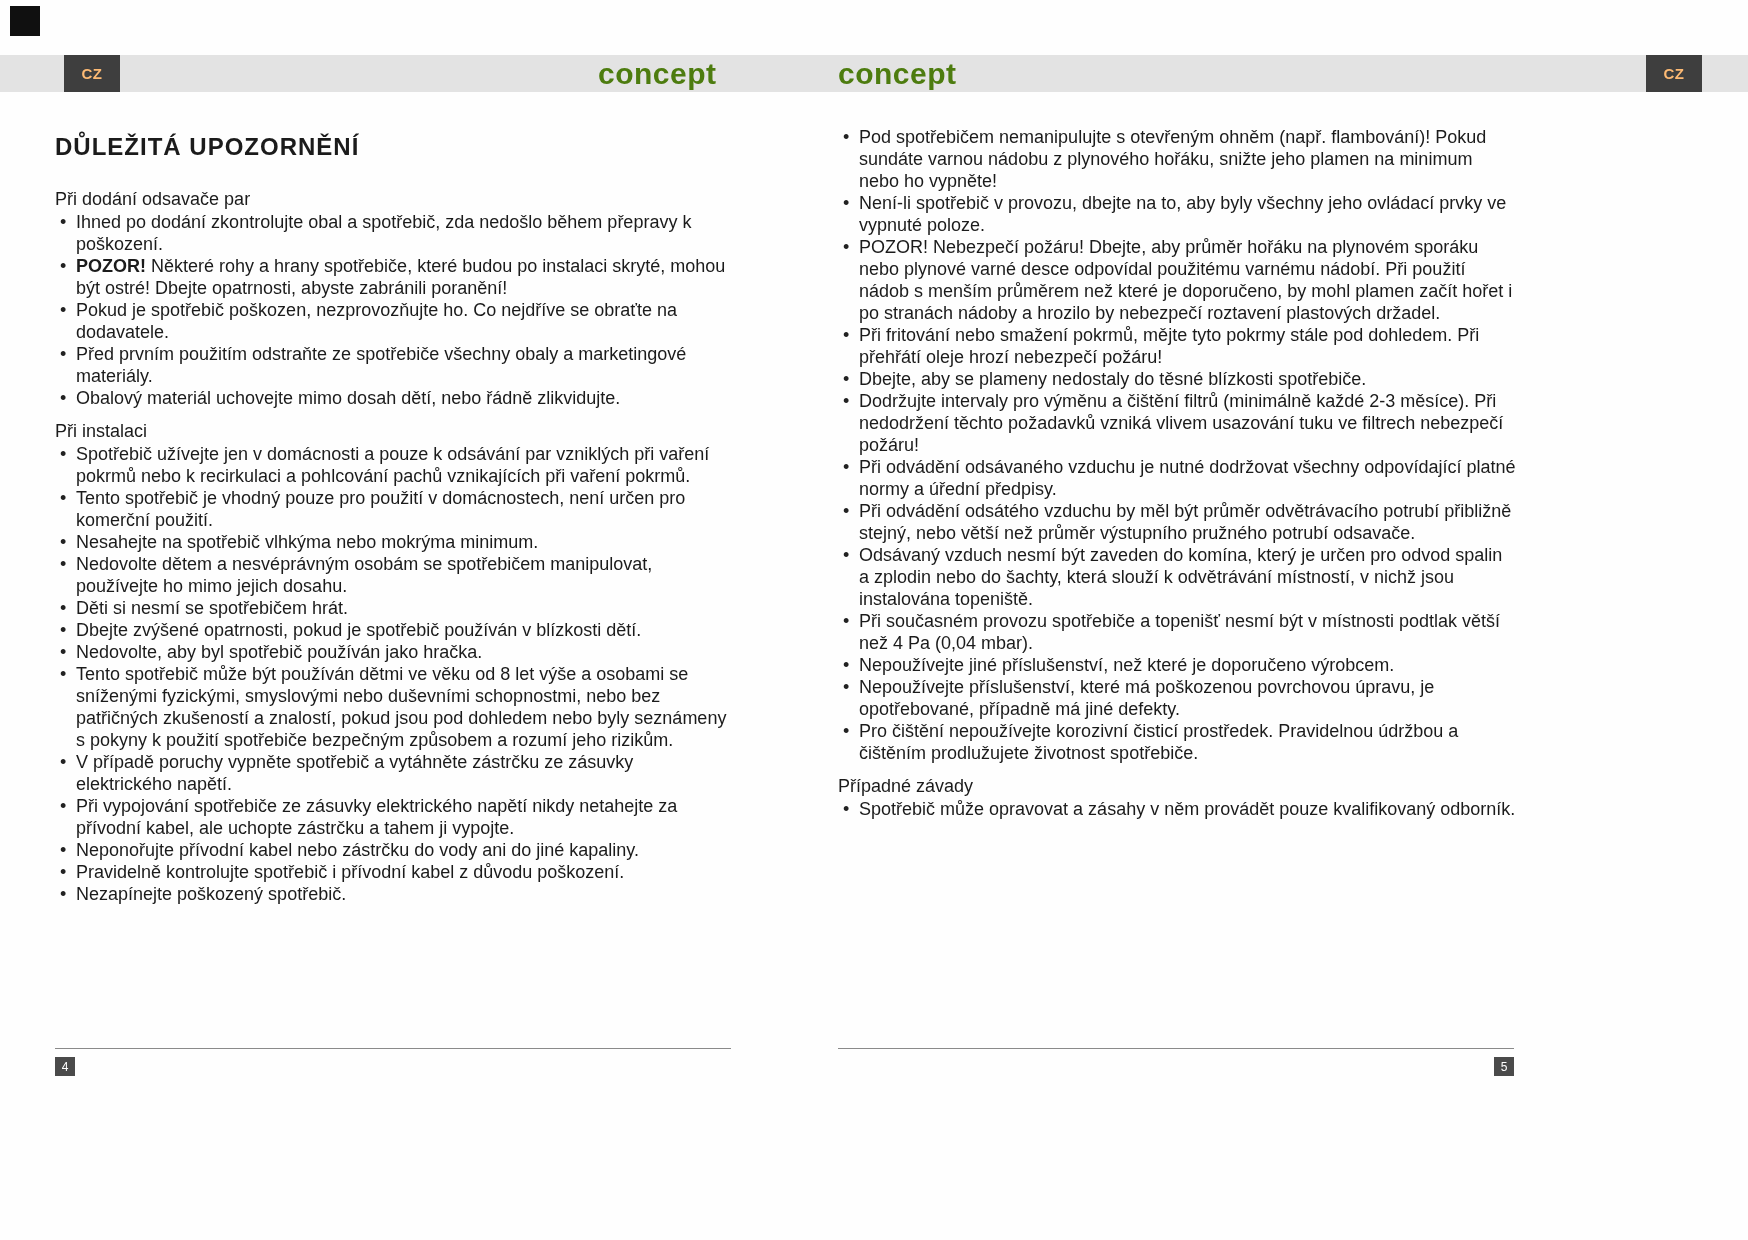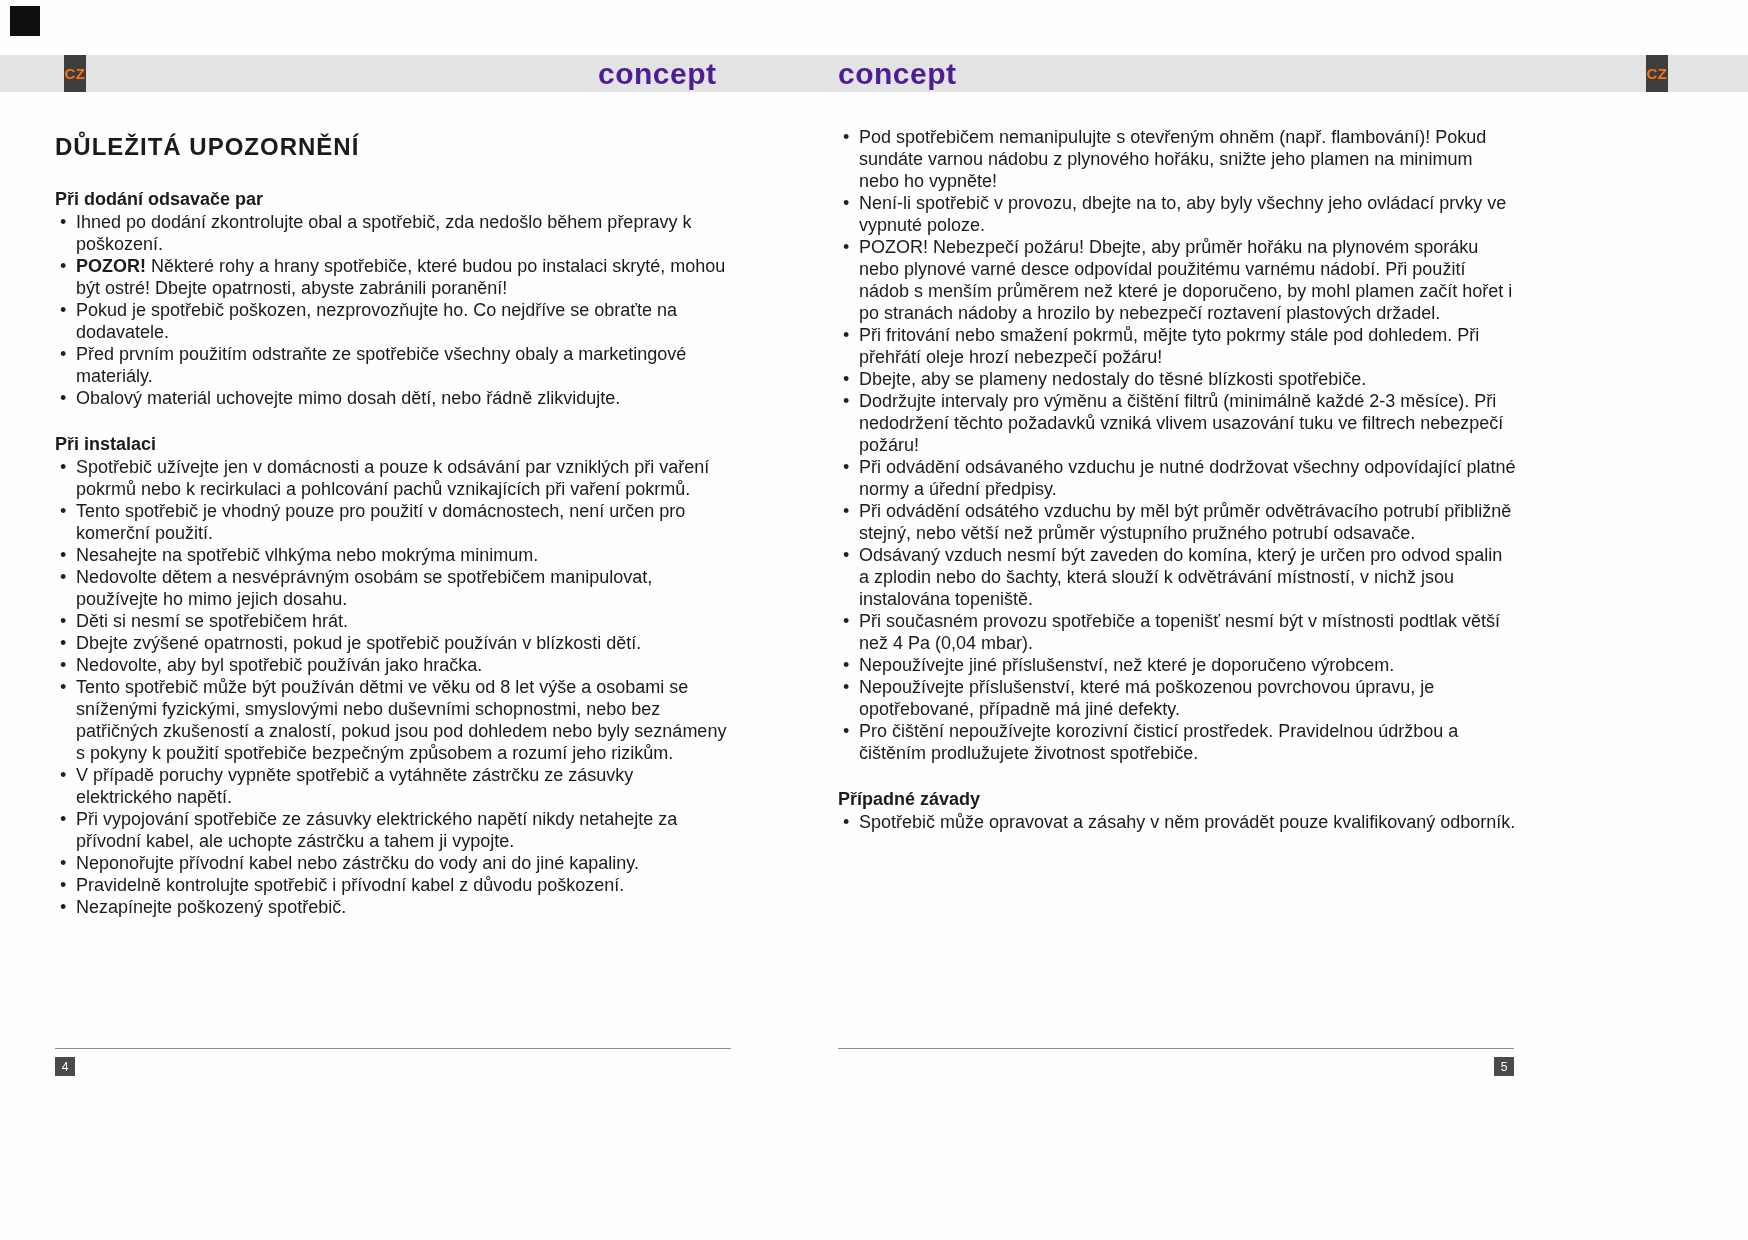--- a/index.html
+++ b/index.html
@@ -20,37 +20,37 @@
   }
   .header-band {
     position: absolute;
     left: 0; top: 55px;
     width: 1748px; height: 37px;
     background: #e3e3e3;
   }
   .cz-box {
     position: absolute;
     top: 0;
-    width: 22px; height: 37px;
+    width: 56px; height: 37px;
     background: #3e3e3e;
-    color: #f97316;
+    color: #fdba74;
     font-weight: bold;
     font-size: 15px;
     letter-spacing: 0.5px;
     display: flex; align-items: center; justify-content: center;
   }
   .cz-left { left: 64px; }
   .cz-right { left: 1646px; }
   .logo {
     position: absolute;
     top: 0; height: 37px;
     display: flex; align-items: center;
     font-weight: bold;
     font-size: 30px;
-    color: #4c1d95;
+    color: #4d7c0f;
     letter-spacing: 0.5px;
   }
   .logo-left { left: 598px; }
   .logo-right { left: 838px; }
 
   .col {
     position: absolute;
     top: 122px;
     width: 678px;
     font-size: 18px;
@@ -60,22 +60,22 @@
   .col-right { left: 838px; top: 126px; }
 
   .page-title {
     font-size: 24px;
     font-weight: bold;
     letter-spacing: 1px;
     margin: 12px 0 28px 0;
     line-height: 26px;
   }
   .sec-heading {
-    font-weight: bold;
-    margin: 24px 0 1px 0;
+    font-weight: normal;
+    margin: 11px 0 1px 0;
   }
   .bullets {
     list-style: none;
     margin: 0;
     padding: 0;
   }
   .bullets li {
     position: relative;
     padding-left: 21px;
   }

